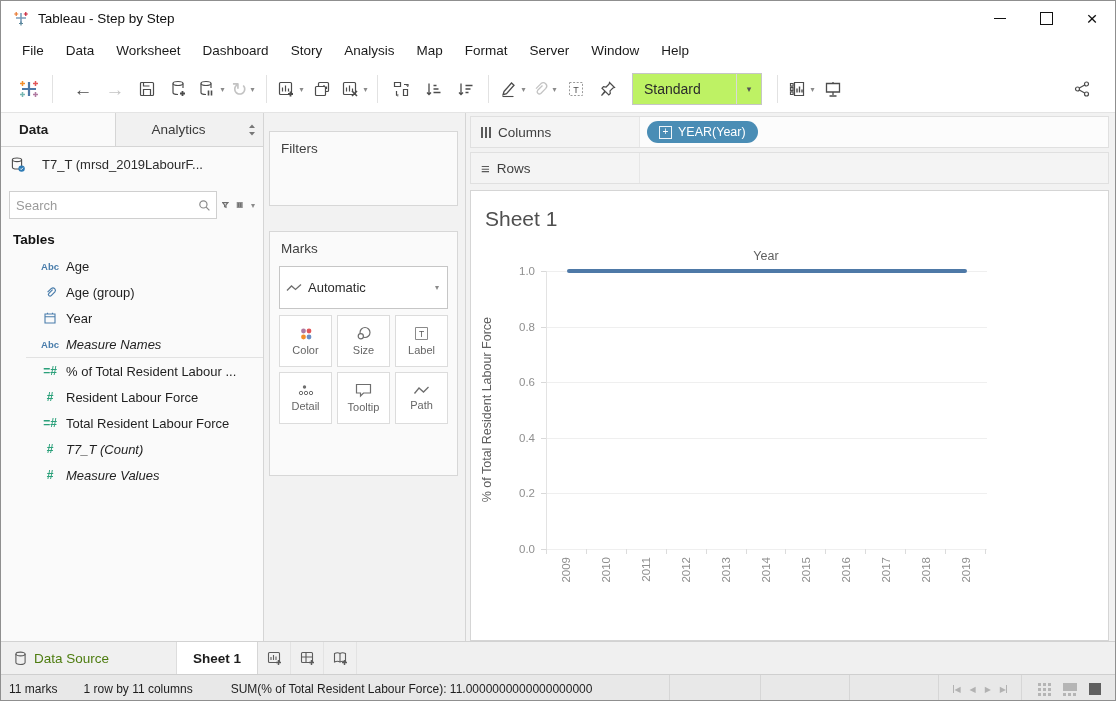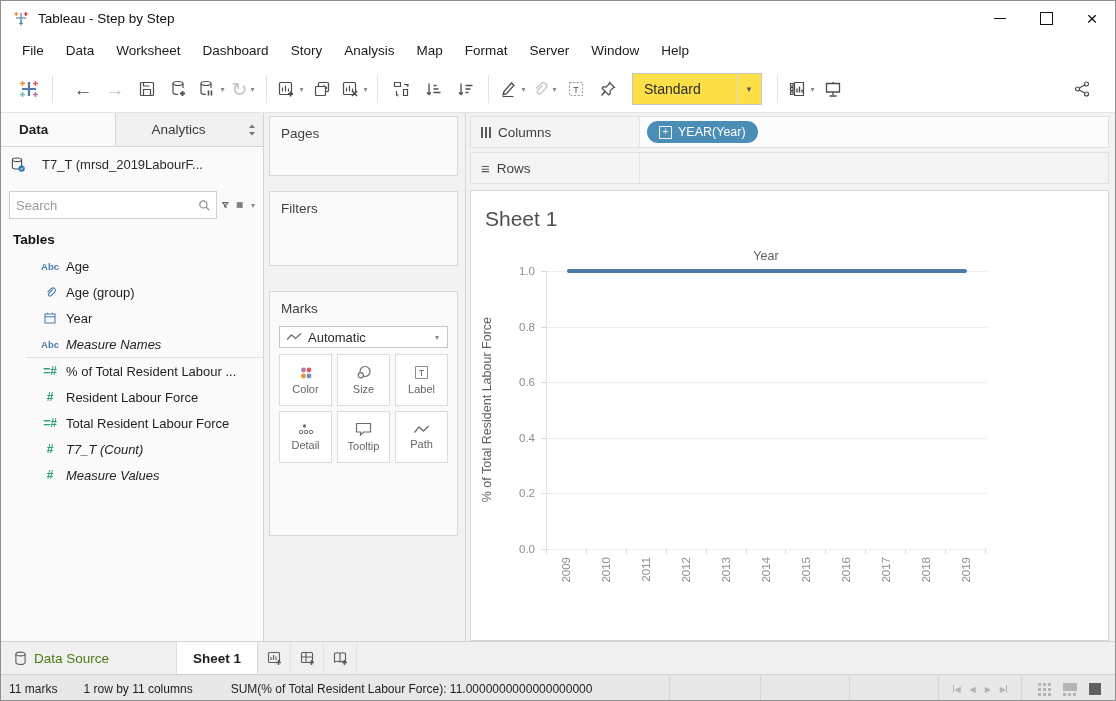--- a/index.html
+++ b/index.html
@@ -15,21 +15,21 @@
   
   .menubar{height:31px;display:flex;align-items:center;padding-left:10px;background:#fff;}
   .menu-item{font-size:13.5px;color:#1b1b1b;padding:0 11px;cursor:default;}
   
   .toolbar{height:46px;display:flex;align-items:center;padding:0 12px;background:#fff;border-bottom:1px solid #e4e4e4;}
   .tbtn{height:32px;min-width:30px;display:flex;align-items:center;justify-content:center;color:#4c4c4c;position:relative;margin:0 1px;}
   .tbtn.disabled{color:#c3c3c3;}
   .tbtn .uni{font-size:19px;line-height:1;}
   .tsep{width:1px;height:28px;background:#e2e2e2;margin:0 7px;}
   .caret{font-size:8px;color:#8a8a8a;margin-left:3px;align-self:center;}
-  .std-select{display:flex;align-items:center;height:30px;border:1px solid #c6c6c6;background:#fde047;margin:0 8px;}
+  .std-select{display:flex;align-items:center;height:30px;border:1px solid #c6c6c6;background:#bef264;margin:0 8px;}
   .std-select .std-label{font-size:14px;color:#2b2b2b;padding:0 14px 0 11px;min-width:78px;}
   .std-select .std-caret{width:24px;height:100%;border-left:1px solid #d9d9d9;display:flex;align-items:center;justify-content:center;color:#555;font-size:9px;}
   svg.ic{display:block;}
   svg.ic *{vector-effect:non-scaling-stroke;}
   
   .main{display:flex;height:528px;background:#f2f2f2;}
   
   .sidebar{width:263px;background:#fafafa;border-right:1px solid #d5d5d5;box-sizing:border-box;display:flex;flex-direction:column;}
   .side-tabs{height:33px;display:flex;border-bottom:1px solid #d5d5d5;align-items:stretch;}
   .tab-data{width:96px;background:#fafafa;display:flex;align-items:center;padding-left:18px;font-weight:bold;font-size:13.5px;border-right:1px solid #d5d5d5;}
@@ -52,21 +52,21 @@
   .fi-num{font-size:12px;font-weight:bold;}
   .fi.dim{color:#4a7dab;}
   .fi.meas{color:#2ba07a;}
   
   .cards{width:202px;border-right:1px solid #d5d5d5;box-sizing:border-box;padding:3px 7px 0 5px;background:#f2f2f2;}
   .card{border:1px solid #d7d7d7;background:#fafafa;box-sizing:border-box;}
   .card-label{font-size:13.5px;color:#3f3f3f;padding:9px 0 0 11px;}
   .card.pages{height:60px;}
   .card.filters{height:75px;margin-top:15px;}
   .card.marks{height:245px;margin-top:25px;}
-  .marktype{margin:10px 9px 0 9px;height:22px;border:1px solid #c6c6c6;background:#fff;display:flex;align-items:center;box-sizing:border-box;padding:0 6px;}
+  .marktype{margin:10px 9px 0 9px;height:43px;border:1px solid #c6c6c6;background:#fff;display:flex;align-items:center;box-sizing:border-box;padding:0 6px;}
   .marktype .mt-label{flex:1;font-size:13px;color:#2b2b2b;margin-left:6px;}
   .marktype .caret{margin-right:2px;}
   .marks-grid{display:grid;grid-template-columns:repeat(3,1fr);gap:5px;margin:6px 9px;}
   .mark-btn{border:1px solid #dcdcdc;background:#fff;height:50px;display:flex;flex-direction:column;align-items:center;justify-content:center;gap:3px;}
   .mark-btn .mb-label{font-size:11px;color:#666;}
   
   .rightpane{flex:1;box-sizing:border-box;padding:3px 6px 0 4px;background:#f2f2f2;display:flex;flex-direction:column;}
   .shelf{height:32px;border:1px solid #e0e0e0;background:#f4f4f4;display:flex;align-items:stretch;margin-bottom:4px;box-sizing:border-box;}
   .shelf-label{width:158px;display:flex;align-items:center;gap:7px;padding-left:10px;font-size:13.5px;color:#3f3f3f;border-right:1px solid #e6e6e6;}
   .shelf-pills{flex:1;background:#fcfcfc;display:flex;align-items:center;padding-left:7px;}
@@ -386,23 +386,20 @@
             <span class="flabel it">T7_T (Count)</span>
           </div>
           <div class="field-row">
             <span class="fi fi-num meas">#</span>
             <span class="flabel it">Measure Values</span>
           </div>
         </div>
     </div>
 
     <div class="cards">
-      <div class="card pages">
-        <div class="card-label">Pages</div>
-      </div>
       <div class="card filters">
         <div class="card-label">Filters</div>
       </div>
       <div class="card marks">
         <div class="card-label">Marks</div>
         <div class="marktype">
           <svg class="ic" width="16" height="10" viewBox="0 0 16 10" fill="none" stroke="#6e6e6e" stroke-width="1.3">
             <path d="M1 7.5L5.5 3l4 3.5L15 1.5"></path>
           </svg>
           <span class="mt-label">Automatic</span>

